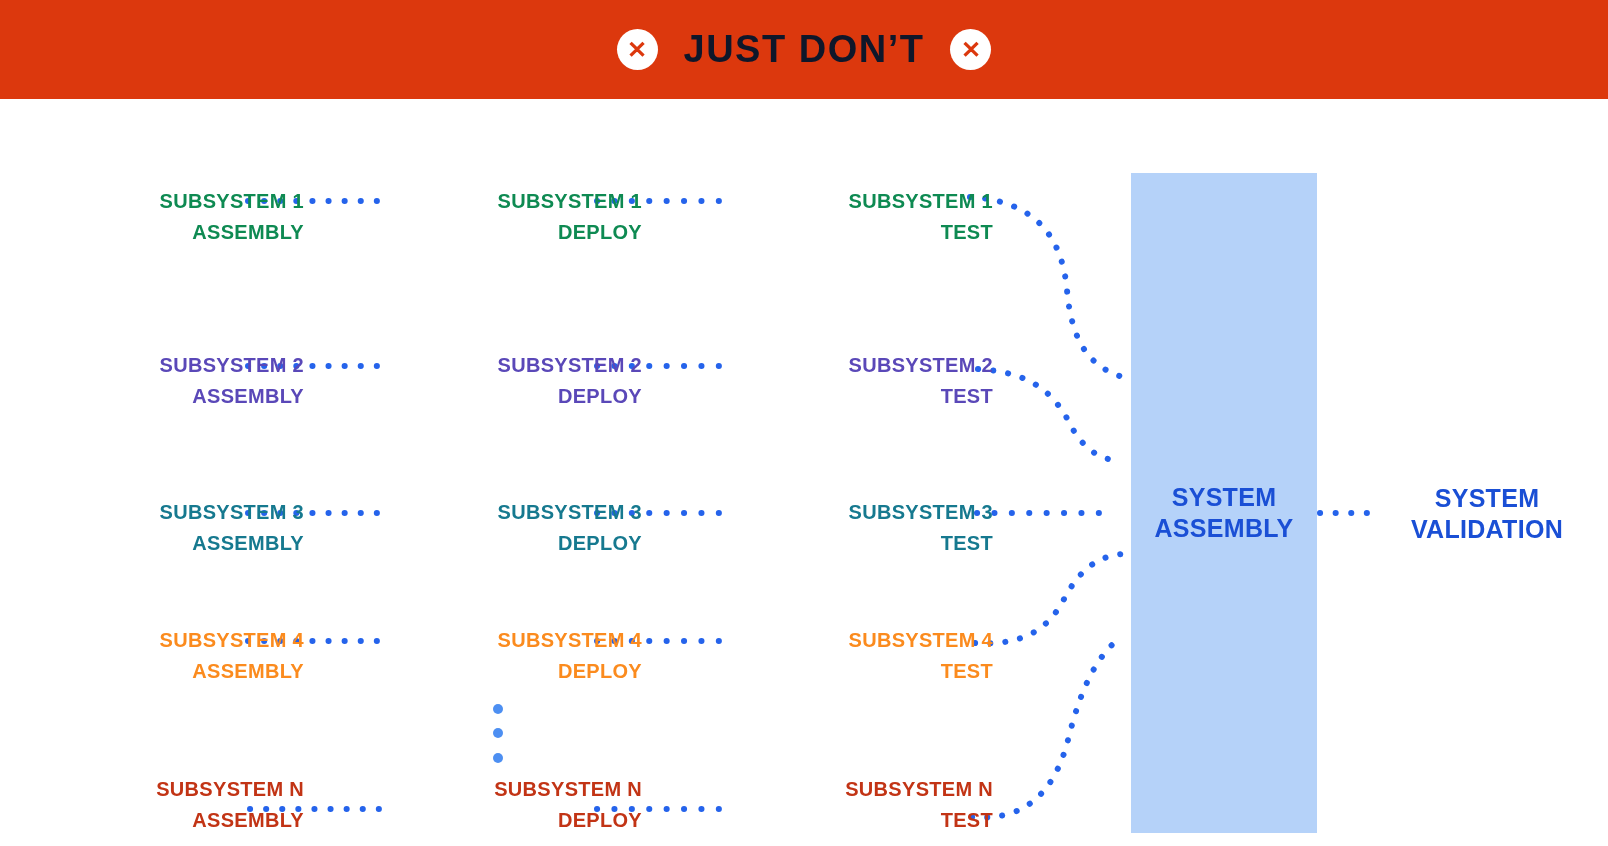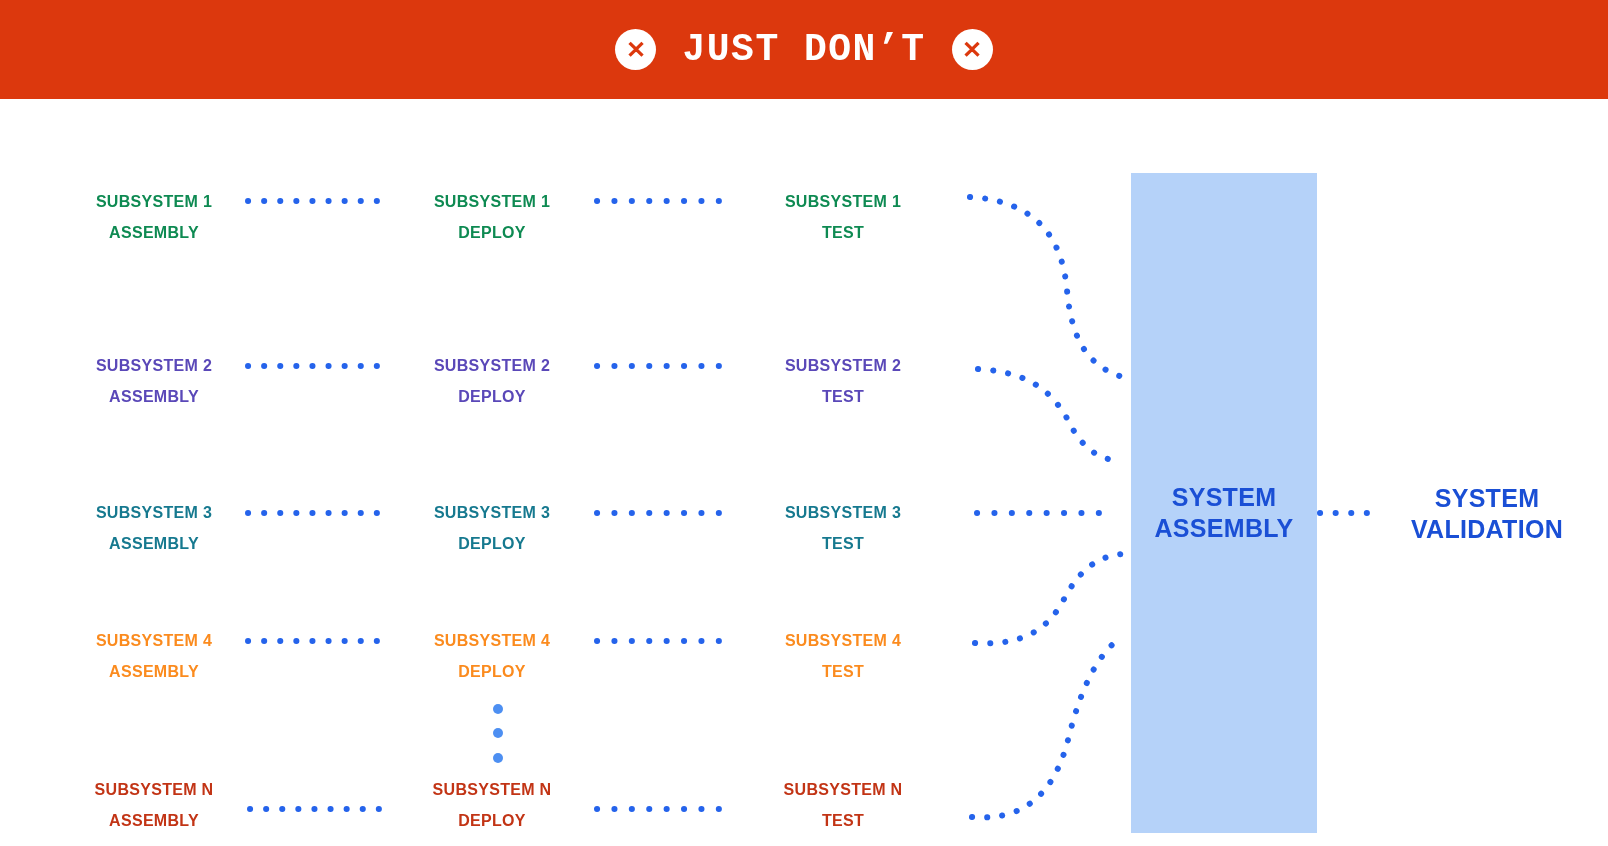--- a/index.html
+++ b/index.html
@@ -7,31 +7,31 @@
     width:1608px;height:846px;position:relative;overflow:hidden;
     background:#ffffff;
     font-family:"Liberation Sans", sans-serif;
   }
   
   .banner{
     position:absolute;left:0;top:0;width:1608px;height:99px;
     display:flex;align-items:center;justify-content:center;gap:26px;
   }
   .banner-title{
-    color:#ffffff;font-size:38px;font-weight:700;letter-spacing:1.5px;font-family:Liberation Mono, monospace;
+    color:#0f172a;font-size:38px;font-weight:700;letter-spacing:1.5px;
   }
   .nope-icon{
     width:41px;height:41px;border-radius:50%;background:#ffffff;
     display:flex;align-items:center;justify-content:center;
     font-size:24px;font-weight:700;line-height:1;
   }
   
   .cell{
-    position:absolute;width:300px;text-align:center;
-    font-size:16px;font-weight:700;line-height:31px;letter-spacing:0.3px;
+    position:absolute;width:300px;text-align:right;
+    font-size:20px;font-weight:700;line-height:31px;letter-spacing:0.3px;
   }
   
   .sys-box{
     position:absolute;left:1131px;top:173px;width:186px;height:660px;
     display:flex;flex-direction:column;align-items:center;justify-content:center;
     padding-top:20px;box-sizing:border-box;
   }
   .sys-box .line, .sys-validation .line{
     font-size:25px;font-weight:700;line-height:31px;letter-spacing:0.3px;text-align:center;
   }

